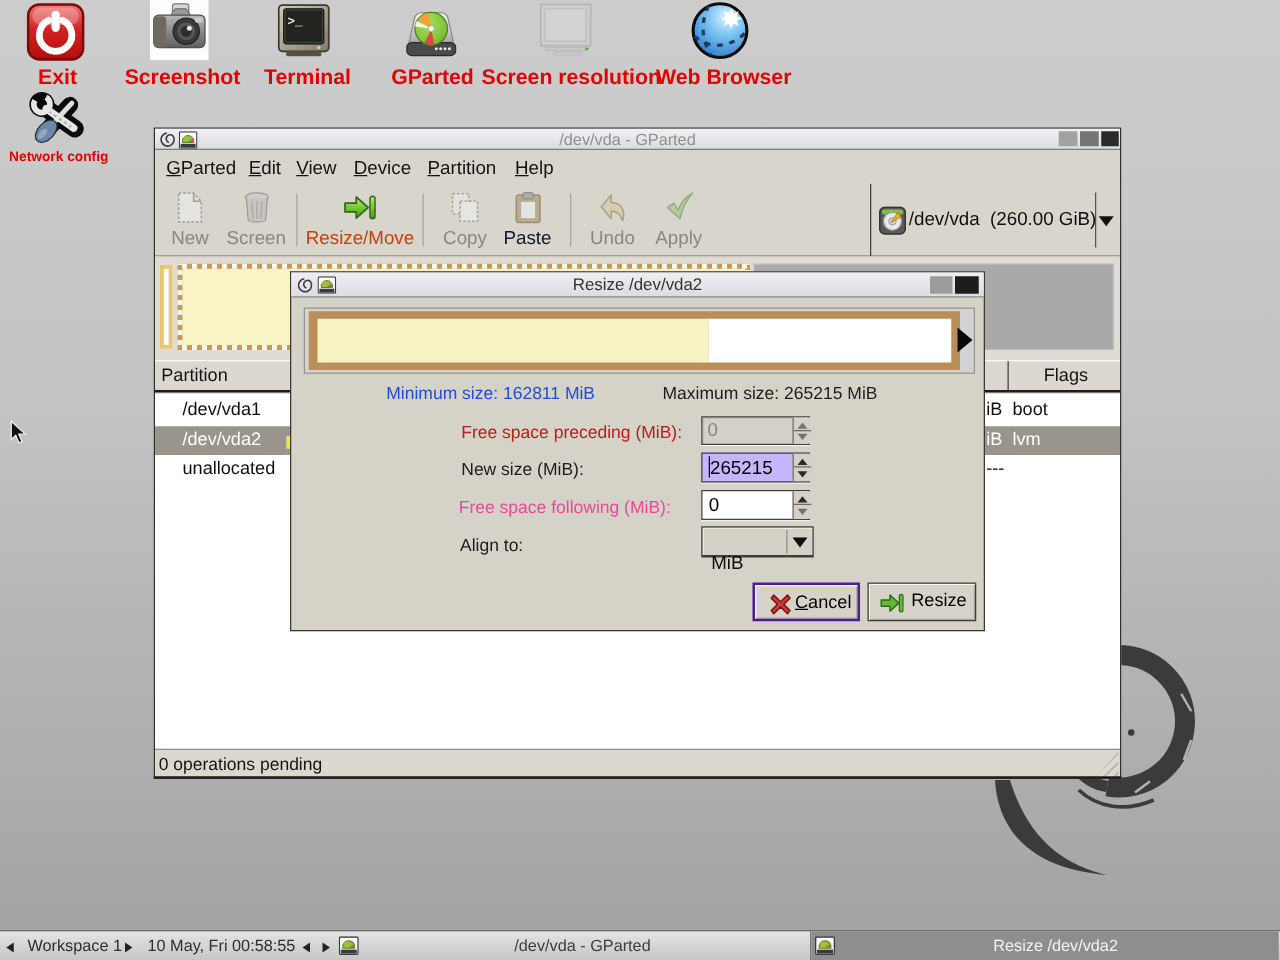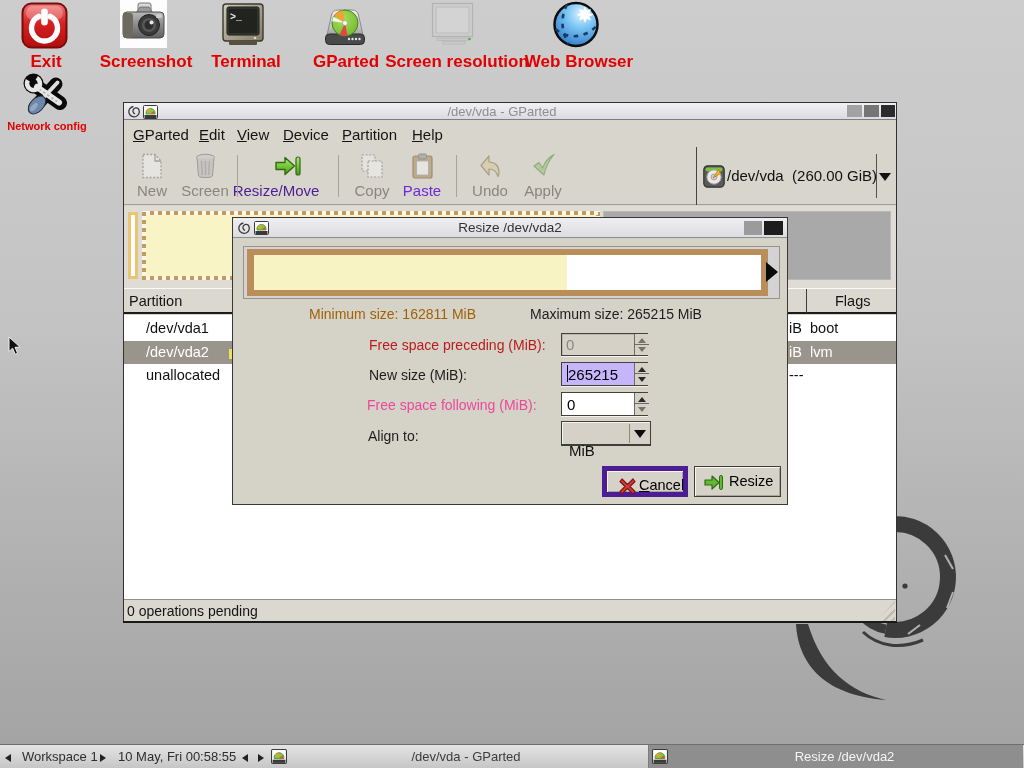--- a/index.html
+++ b/index.html
@@ -219,23 +219,23 @@
   <svg class="abs" style="left:479px; top:154px; opacity:0.55;" width="22" height="24" viewBox="0 0 22 24">
     <path d="M10 2 L10 8 C16 8 20 12 20 18 C20 20 19.5 21.5 19 22.5 C17.5 17 14.5 15 10 15 L10 21 L2 11.5 Z" fill="#d8c89a" stroke="#7e744e" stroke-width="1.2" stroke-linejoin="round"></path>
   </svg>
 
   <svg class="abs" style="left:531px; top:152px; opacity:0.6;" width="26" height="26" viewBox="0 0 26 26">
     <path d="M3 14 L8 10.5 L11.5 16 C14 9.5 17.5 5.5 23 2.5 C17.5 9 14.5 15.5 13 23 Z" fill="#9cc47e" stroke="#5f8f48" stroke-width="1.1" stroke-linejoin="round"></path>
   </svg>
 
   <div class="abs" style="left:124px; top:182px; width:56px; text-align:center; font-size:15px; color:#8a867e;">New</div>
   <div class="abs" style="left:177px; top:182px; width:56px; text-align:center; font-size:15px; color:#8a867e;">Screen</div>
-  <div class="abs" style="left:231px; top:182px; width:90px; text-align:center; font-size:15px; color:#4c1d95;">Resize/Move</div>
+  <div class="abs" style="left:243px; top:182px; width:90px; text-align:center; font-size:15px; color:#c2410c;">Resize/Move</div>
   <div class="abs" style="left:344px; top:182px; width:56px; text-align:center; font-size:15px; color:#8a867e;">Copy</div>
-  <div class="abs" style="left:394px; top:182px; width:56px; text-align:center; font-size:15px; color:#6d28d9;">Paste</div>
+  <div class="abs" style="left:394px; top:182px; width:56px; text-align:center; font-size:15px; color:#0f172a;">Paste</div>
   <div class="abs" style="left:462px; top:182px; width:56px; text-align:center; font-size:15px; color:#8a867e;">Undo</div>
   <div class="abs" style="left:515px; top:182px; width:56px; text-align:center; font-size:15px; color:#8a867e;">Apply</div>
 
   <svg class="abs" style="left:703px; top:165px;" width="22" height="23" viewBox="0 0 22 23">
     <rect x="0.8" y="0.8" width="20.4" height="21.4" rx="4" fill="#5a5a5a" stroke="#333" stroke-width="1.2"></rect>
     <rect x="2.5" y="2.5" width="17" height="4" rx="2" fill="#7ec043"></rect>
     <circle cx="11" cy="12" r="7.2" fill="#e9e9e9" stroke="#9a9a9a" stroke-width="1"></circle>
     <circle cx="11" cy="12" r="3" fill="#cfcfcf" stroke="#9a9a9a" stroke-width="0.8"></circle>
     <path d="M10 13 L15.5 4.5 L17.5 8.5 Z" fill="#f0b429" stroke="#b97e14" stroke-width="0.8"></path>
   </svg>
@@ -308,21 +308,21 @@
 <div class="abs" style="left:233px; top:219px; width:554px; height:17px; line-height:17px; text-align:center; font-size:13.5px; color:#35332f;">Resize /dev/vda2</div>
 <div class="abs" style="left:744px; top:221px; width:18px; height:14px; background:#9b9b9b;"></div>
 <div class="abs" style="left:764px; top:221px; width:19px; height:14px; background:#1d1d1d;"></div>
 
 <div class="abs" style="left:243px; top:246px; width:537px; height:53px; background:#d3d3d3; border:1px solid #999288;"></div>
 <div class="abs" style="left:247px; top:249px; width:521px; height:47px; background:#b98e58;"></div>
 <div class="abs" style="left:254px; top:255px; width:313px; height:35px; background:#f7f3c2;"></div>
 <div class="abs" style="left:567px; top:255px; width:194px; height:35px; background:#ffffff;"></div>
 <div class="abs" style="left:766px; top:262px; width:0; height:0; border-top:10px solid transparent; border-bottom:10px solid transparent; border-left:12px solid #0a0a0a;"></div>
 
-<div class="abs" style="left:309px; top:306px; font-size:14px; color:#a16207;">Minimum size: 162811 MiB</div>
+<div class="abs" style="left:309px; top:306px; font-size:14px; color:#1d4ed8;">Minimum size: 162811 MiB</div>
 <div class="abs" style="left:530px; top:306px; font-size:14px; color:#1d1d1d;">Maximum size: 265215 MiB</div>
 
 <div class="abs" style="left:369px; top:337px; font-size:14px; color:#b91c1c;">Free space preceding (MiB):</div>
 <div class="abs" style="left:369px; top:367px; font-size:14px; color:#1d1d1d;">New size (MiB):</div>
 <div class="abs" style="left:367px; top:397px; font-size:14px; color:#ec4899;">Free space following (MiB):</div>
 <div class="abs" style="left:368px; top:428px; font-size:14px; color:#1d1d1d;">Align to:</div>
 
 <div class="abs" style="left:561px; top:333px; width:87px; height:23px; background:#d5d1c7; border:1px solid #44403a; box-shadow:inset 1px 1px 0 rgba(0,0,0,0.12), 0 1px 0 #f4f2ec;">
   <span class="abs" style="left:4px; top:2px; font-size:15px; color:#8b877f;">0</span>
 </div>
@@ -350,21 +350,21 @@
     <div class="abs" style="left:3px; top:14px; width:0; height:0; border-left:4px solid transparent; border-right:4px solid transparent; border-top:5px solid #77736b;"></div>
   </div>
 </div>
 
 <div class="abs" style="left:561px; top:421px; width:90px; height:25px; background:#d5d1c7; border:1px solid #403e39; border-bottom-width:2px; box-shadow:inset 1px 1px 0 #f5f3ee;">
   <span class="abs" style="left:7px; top:20px; font-size:15px; color:#101010;">MiB</span>
   <div class="abs" style="left:67px; top:2px; width:1px; height:19px; background:#8d897f;"></div>
   <div class="abs" style="left:72px; top:8px; width:0; height:0; border-left:6px solid transparent; border-right:6px solid transparent; border-top:8px solid #0c0c0c;"></div>
 </div>
 
-<div class="abs" style="left:602px; top:466px; width:86px; height:31px; background:#d5d2c8; border:5px solid #4c1d95; box-shadow:inset 1px 1px 0 #f7f5f0, inset -1px -1px 0 #a9a59b;">
+<div class="abs" style="left:602px; top:466px; width:86px; height:31px; background:#d5d2c8; border:2px solid #4c1d95; box-shadow:inset 1px 1px 0 #f7f5f0, inset -1px -1px 0 #a9a59b;">
   <svg class="abs" style="left:12px; top:6px;" width="17" height="19" viewBox="0 0 17 19">
     <path d="M3 2 L8.5 7.5 L14 2 L16 4.5 L11 9.5 L16 14.5 L14 17 L8.5 11.5 L3 17 L1 14.5 L6 9.5 L1 4.5 Z" fill="#d23b3b" stroke="#7e1414" stroke-width="1.2" stroke-linejoin="round"></path>
   </svg>
   <span class="abs" style="left:32px; top:6px; font-size:14.5px; color:#000;"><u>C</u>ancel</span>
 </div>
 <div class="abs" style="left:694px; top:466px; width:87px; height:31px; background:#d5d2c8; border:1px solid #403e39; box-shadow:inset 1px 1px 0 #f7f5f0, inset -1px -1px 0 #a9a59b;">
   <svg class="abs" style="left:8px; top:6px;" width="20" height="19" viewBox="0 0 20 19">
     <path d="M2 7 L9 7 L9 3 L16 9.5 L9 16 L9 12 L2 12 Z" fill="#62b832" stroke="#2f6b12" stroke-width="1.2" stroke-linejoin="round"></path>
     <rect x="16.5" y="2.5" width="3" height="14" rx="1.4" fill="#62b832" stroke="#2f6b12" stroke-width="1"></rect>
   </svg>

